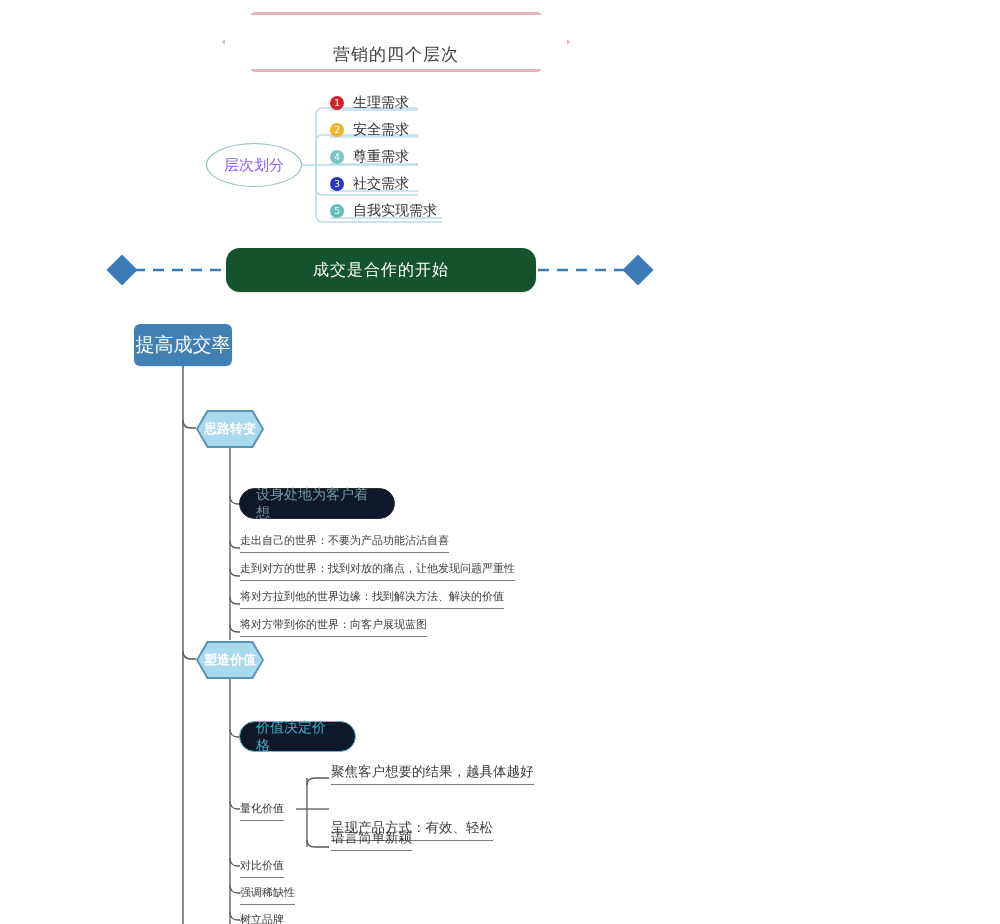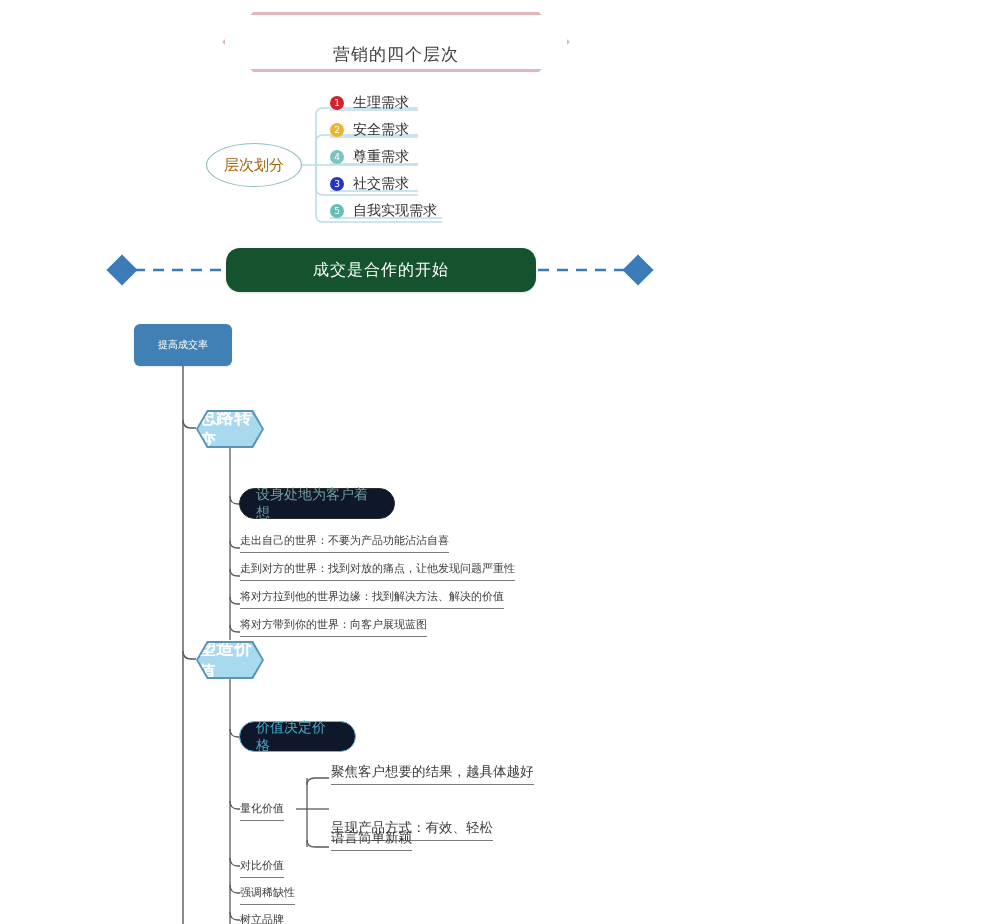--- a/index.html
+++ b/index.html
@@ -25,21 +25,21 @@
   #title-banner .hexfill{
     position:absolute;left:3px;top:3px;right:3px;bottom:3px;background:#fff;
     clip-path:polygon(0% 50%, 9% 0%, 91% 0%, 100% 50%, 91% 100%, 9% 100%);
   }
   #title-banner span{position:relative;z-index:2;margin-top:24px;}
 
   
   #lcfh-node{
     left:206px;top:143px;width:96px;height:44px;
     border:1.5px solid #8fbdc2;border-radius:50%/50%;
-    background:#fff;color:#a16207;font-size:15px;align-items:center;
+    background:#fff;color:#8b5cf6;font-size:15px;align-items:center;
   }
 
   
   .need-row{
     position:absolute;height:26px;display:flex;align-items:center;
     font-size:14px;color:#2f2f2f;
   }
   .need-row .badge{
     width:14px;height:14px;border-radius:50%;
     display:inline-flex;align-items:center;justify-content:center;
@@ -57,29 +57,29 @@
   .diamond{
     position:absolute;width:22px;height:22px;background:#3b7cb8;
     transform:rotate(45deg);
   }
   #diamond-left{left:111px;top:259px;}
   #diamond-right{left:627px;top:259px;}
 
   
   #root-node{
     left:134px;top:324px;width:98px;height:42px;
-    background:#4180b5;border-radius:6px;color:#fff;font-size:10px;
+    background:#4180b5;border-radius:6px;color:#fff;font-size:19px;
     box-shadow:0 1px 2px rgba(0,0,0,.12);
   }
 
   
   .hex-node{
     position:absolute;width:64px;height:34px;
     display:flex;align-items:center;justify-content:center;
-    color:#ffffff;font-size:18px;font-weight:bold;
+    color:#ffffff;font-size:13px;font-weight:bold;
     background:#a9d9ee;
     clip-path:polygon(0% 50%, 16% 0%, 84% 0%, 100% 50%, 84% 100%, 16% 100%);
   }
   .hex-wrap{position:absolute;width:68px;height:38px;background:#5b93b5;
     clip-path:polygon(0% 50%, 16% 0%, 84% 0%, 100% 50%, 84% 100%, 16% 100%);}
   .hex-wrap .hex-node{left:2px;top:2px;}
   #hex-sl{left:196px;top:410px;}
   #hex-sj{left:196px;top:641px;}
 
   

